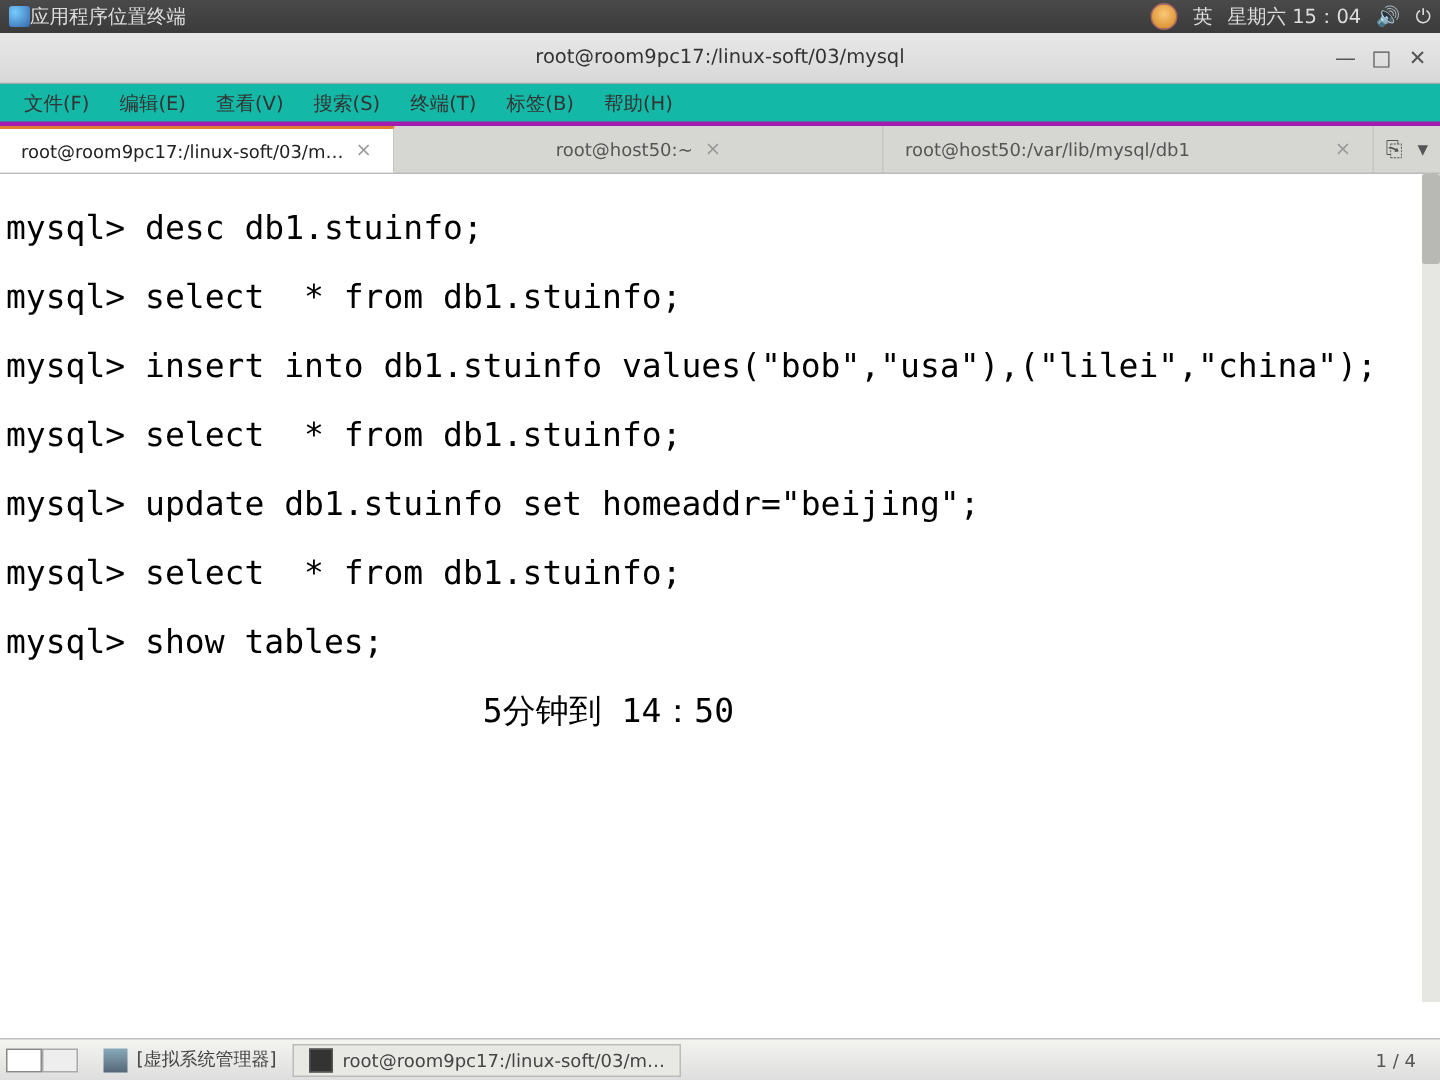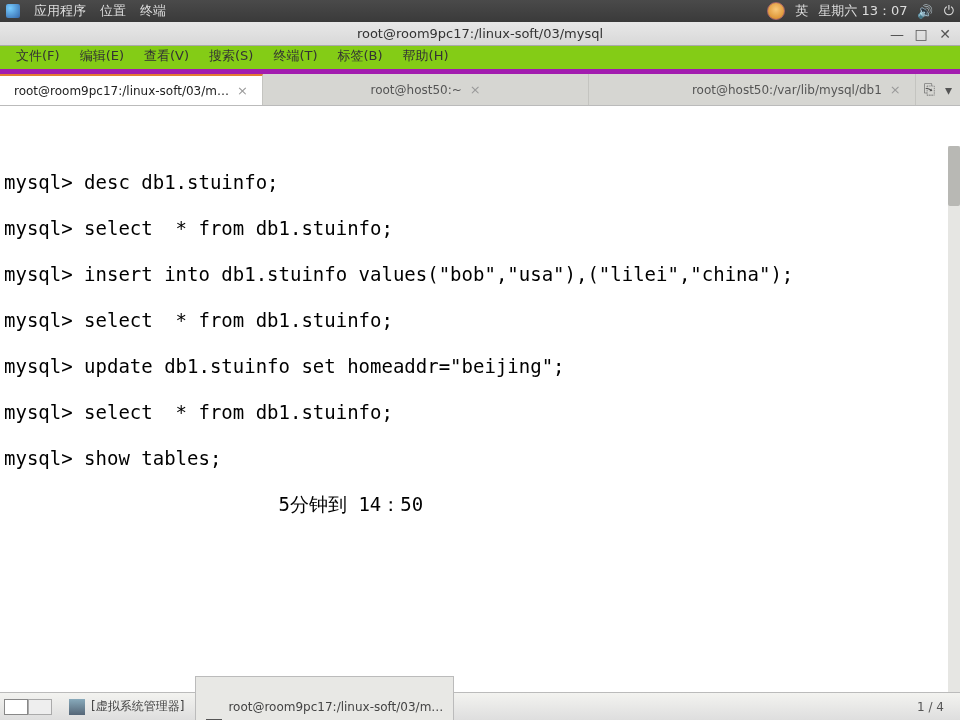--- a/index.html
+++ b/index.html
@@ -1,46 +1,46 @@
 <!DOCTYPE html>
 <html><head>
 <meta charset="utf-8">
 <style>
 * { margin:0; padding:0; box-sizing:border-box; }
 body { width:960px; height:720px; font-family:"DejaVu Sans",sans-serif; font-size:13px; background:#fff; overflow:hidden; position:relative; }
 
 
 .sysbar { height:22px; background:linear-gradient(#4a4a4a,#3a3a3a); color:#ddd; display:flex; align-items:center; padding:0 6px; }
-.sysbar .left { display:flex; gap:14px; align-items:center; }
+.sysbar .left { display:flex; align-items:center; }
 .sysbar .right { margin-left:auto; display:flex; gap:10px; align-items:center; }
 .sysbar span { font-size:13px; }
 .app-icon { width:14px; height:14px; background:radial-gradient(circle at 30% 30%,#7cf,#36a); border-radius:2px; }
 .ime-icon { width:18px; height:18px; border-radius:50%; background:radial-gradient(circle at 50% 40%,#f9c97a,#d4831e); border:1px solid #a66; }
 .sys-icon { color:#ddd; font-size:14px; }
 
 
-.titlebar { height:24px; background:linear-gradient(#e8e8e8,#d8d8d8); display:flex; align-items:center; justify-content:center; position:relative; border-bottom:1px solid #aaa; }
+.titlebar { height:34px; background:linear-gradient(#e8e8e8,#d8d8d8); display:flex; align-items:center; justify-content:center; position:relative; border-bottom:1px solid #aaa; }
 .titlebar .title { font-size:13px; color:#333; }
 .win-btns { position:absolute; right:8px; display:flex; gap:10px; }
 .win-btn { width:14px; height:14px; display:flex; align-items:center; justify-content:center; color:#555; font-size:14px; cursor:pointer; }
 
 
-.menubar { height:28px; background:#84cc16; border-bottom:5px solid #a21caf; display:flex; align-items:flex-end; padding:0 6px; gap:0; }
+.menubar { height:28px; background:#14b8a6; border-bottom:3px solid #a21caf; display:flex; align-items:center; padding:0 6px; gap:0; }
 .menubar .menu { padding:4px 10px; font-size:13px; color:#333; cursor:pointer; }
 
 
 .tabbar { height:32px; background:#d6d6d2; display:flex; align-items:stretch; border-bottom:1px solid #bbb; }
 .tab { display:flex; align-items:center; padding:0 14px; font-size:12px; color:#555; border-right:1px solid #c4c4c0; gap:8px; cursor:pointer; min-width:0; }
 .tab.active { background:#fff; color:#222; border-top:2px solid #e27c33; }
 .tab .x { color:#999; font-size:13px; }
 .tab-tools { display:flex; align-items:center; padding:0 8px; gap:10px; color:#555; }
 .tab-tool { font-size:14px; cursor:pointer; }
 
 
-.term { position:relative; height:552px; background:#fff; color:#000; font-family:"DejaVu Sans Mono","Courier New",monospace; font-size:19px; line-height:23px; padding:2px 0 0 4px; white-space:pre; overflow:hidden;margin-top:40px; }
+.term { position:relative; height:552px; background:#fff; color:#000; font-family:"DejaVu Sans Mono","Courier New",monospace; font-size:22px; line-height:23px; padding:2px 0 0 4px; white-space:pre; overflow:hidden; }
 .term .scrollbar { position:absolute; right:0; top:0; width:12px; height:100%; background:#e6e6e3; }
 .term .thumb { position:absolute; right:0; top:0; width:12px; height:60px; background:#b8b8b4; border-radius:2px; }
 
 
 .taskbar { position:absolute; bottom:0; left:0; right:0; height:28px; background:linear-gradient(#f3f3f0,#dedede); border-top:1px solid #bbb; display:flex; align-items:center; padding:0 4px;text-align:right; }
 .taskbtn { display:flex; align-items:center; gap:6px; padding:2px 10px; font-size:12px; color:#444; border:1px solid transparent; cursor:pointer; }
 .taskbtn.raised { border:1px solid #bbb; background:#e8e8e5; }
 .taskbtn .ticon { width:16px; height:16px; }
 .ticon.vm { background:linear-gradient(#8ab,#567); }
 .ticon.term { background:#333; border:1px solid #555; }
@@ -56,21 +56,21 @@
 <div class="sysbar">
   <div class="left">
     <span class="app-icon"></span>
     <span>应用程序</span>
     <span>位置</span>
     <span>终端</span>
   </div>
   <div class="right">
     <span class="ime-icon"></span>
     <span>英</span>
-    <span>星期六 13：07</span>
+    <span>星期六 15：04</span>
     <span class="sys-icon">🔊</span>
     <span class="sys-icon">⏻</span>
   </div>
 </div>
 
 <div class="titlebar">
   <div class="title">root@room9pc17:/linux-soft/03/mysql</div>
   <div class="win-btns">
     <div class="win-btn">—</div>
     <div class="win-btn">□</div>
@@ -90,21 +90,21 @@
 
 <div class="tabbar">
   <div class="tab active">
     <span>root@room9pc17:/linux-soft/03/m…</span>
     <span class="x">×</span>
   </div>
   <div class="tab" style="flex:1;justify-content:center">
     <span>root@host50:~</span>
     <span class="x">×</span>
   </div>
-  <div class="tab" style="flex:1;justify-content:flex-end">
+  <div class="tab" style="flex:1;justify-content:space-between">
     <span>root@host50:/var/lib/mysql/db1</span>
     <span class="x">×</span>
   </div>
   <div class="tab-tools">
     <span class="tab-tool">⎘</span>
     <span class="tab-tool">▾</span>
   </div>
 </div>
 
 <div class="term">

